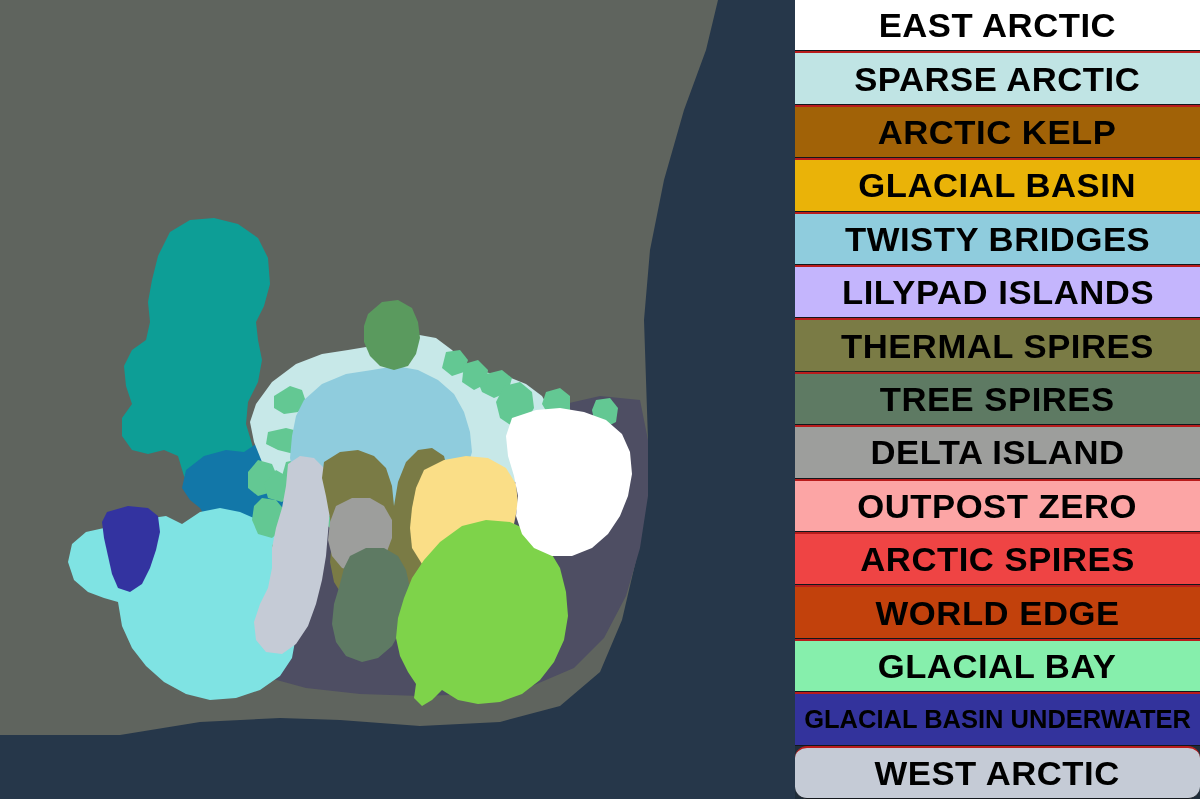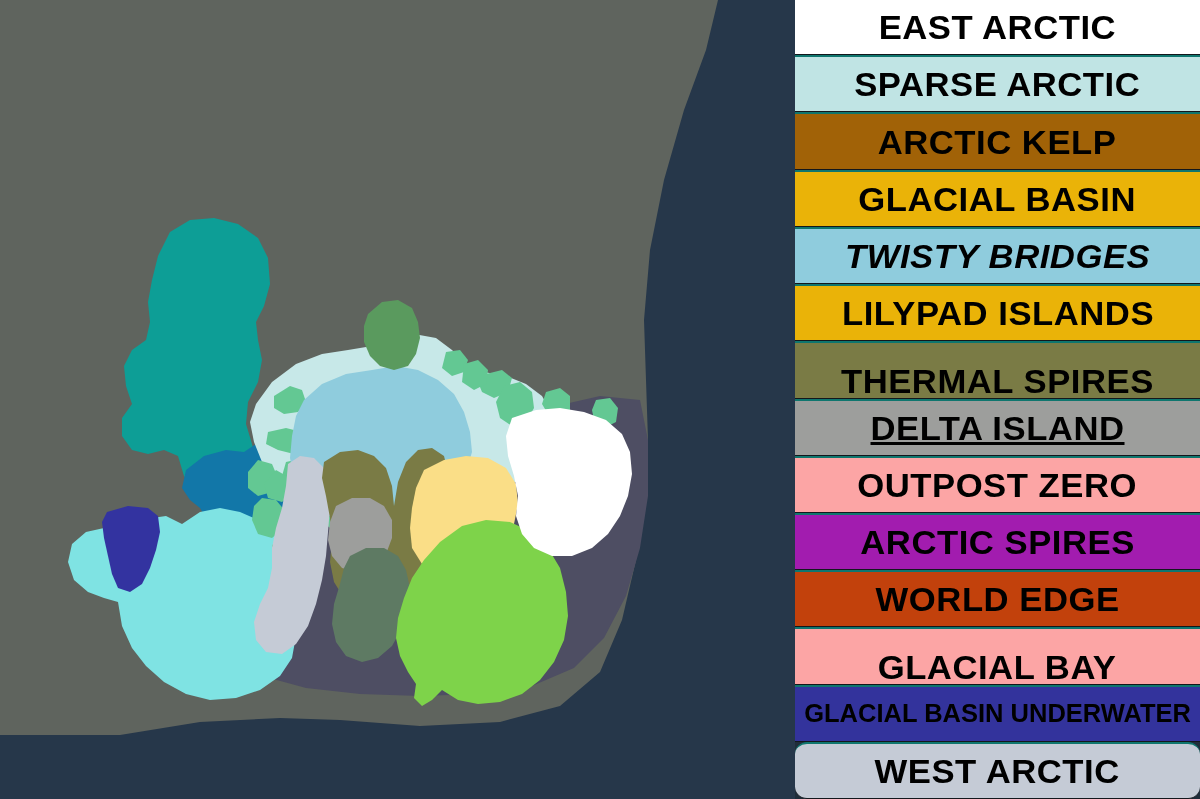--- a/index.html
+++ b/index.html
@@ -35,21 +35,21 @@
     height: 799px;
     display: flex;
     flex-direction: column;
     background: #1f2d3a;
   }
   .legend-row {
     flex: 1 1 0;
     display: flex;
     align-items: center;
     justify-content: center;
-    border-top: 2px solid #0f766e;
+    border-top: 2px solid #b91c1c;
     border-bottom: 1px solid #13171c;
     box-sizing: border-box;
     position: relative;
     overflow: hidden;
   }
   .legend-row:first-child {
     border-top: none;
   }
   .legend-label {
     color: #000000;
@@ -215,42 +215,45 @@
     </div>
     <div class="legend-row" style="background-color: rgb(192, 228, 228);">
       <span class="legend-label">SPARSE ARCTIC</span>
     </div>
     <div class="legend-row" style="background-color: #a16207;">
       <span class="legend-label">ARCTIC KELP</span>
     </div>
     <div class="legend-row" style="background-color: #eab308;">
       <span class="legend-label">GLACIAL BASIN</span>
     </div>
-    <div class="legend-row" style="background-color: rgb(143, 204, 221); font-style: italic;">
+    <div class="legend-row" style="background-color: rgb(143, 204, 221);">
       <span class="legend-label">TWISTY BRIDGES</span>
     </div>
-    <div class="legend-row" style="background-color: #eab308;">
+    <div class="legend-row" style="background-color: #c4b5fd;">
       <span class="legend-label">LILYPAD ISLANDS</span>
     </div>
-    <div class="legend-row" style="background-color: rgb(122, 123, 69); align-items: flex-end;">
+    <div class="legend-row" style="background-color: rgb(122, 123, 69);">
       <span class="legend-label">THERMAL SPIRES</span>
     </div>
-    <div class="legend-row" style="background-color: rgb(157, 158, 156); text-decoration: underline;">
+    <div class="legend-row" style="background-color: rgb(94, 122, 99);">
+      <span class="legend-label">TREE SPIRES</span>
+    </div>
+    <div class="legend-row" style="background-color: rgb(157, 158, 156);">
       <span class="legend-label">DELTA ISLAND</span>
     </div>
     <div class="legend-row" style="background-color: #fca5a5;">
       <span class="legend-label">OUTPOST ZERO</span>
     </div>
-    <div class="legend-row" style="background-color: #a21caf;">
+    <div class="legend-row" style="background-color: #ef4444;">
       <span class="legend-label">ARCTIC SPIRES</span>
     </div>
     <div class="legend-row" style="background-color: #c2410c;">
       <span class="legend-label">WORLD EDGE</span>
     </div>
-    <div class="legend-row" style="background-color: #fca5a5; align-items: flex-end;">
+    <div class="legend-row" style="background-color: #86efac;">
       <span class="legend-label">GLACIAL BAY</span>
     </div>
     <div class="legend-row" style="background-color: rgb(51, 51, 156); align-items: center;">
       <span class="legend-label small">GLACIAL BASIN UNDERWATER</span>
     </div>
     <div class="legend-row" style="background-color: rgb(197, 203, 214); border-radius: 12px;">
       <span class="legend-label">WEST ARCTIC</span>
     </div>
   </div>
 

